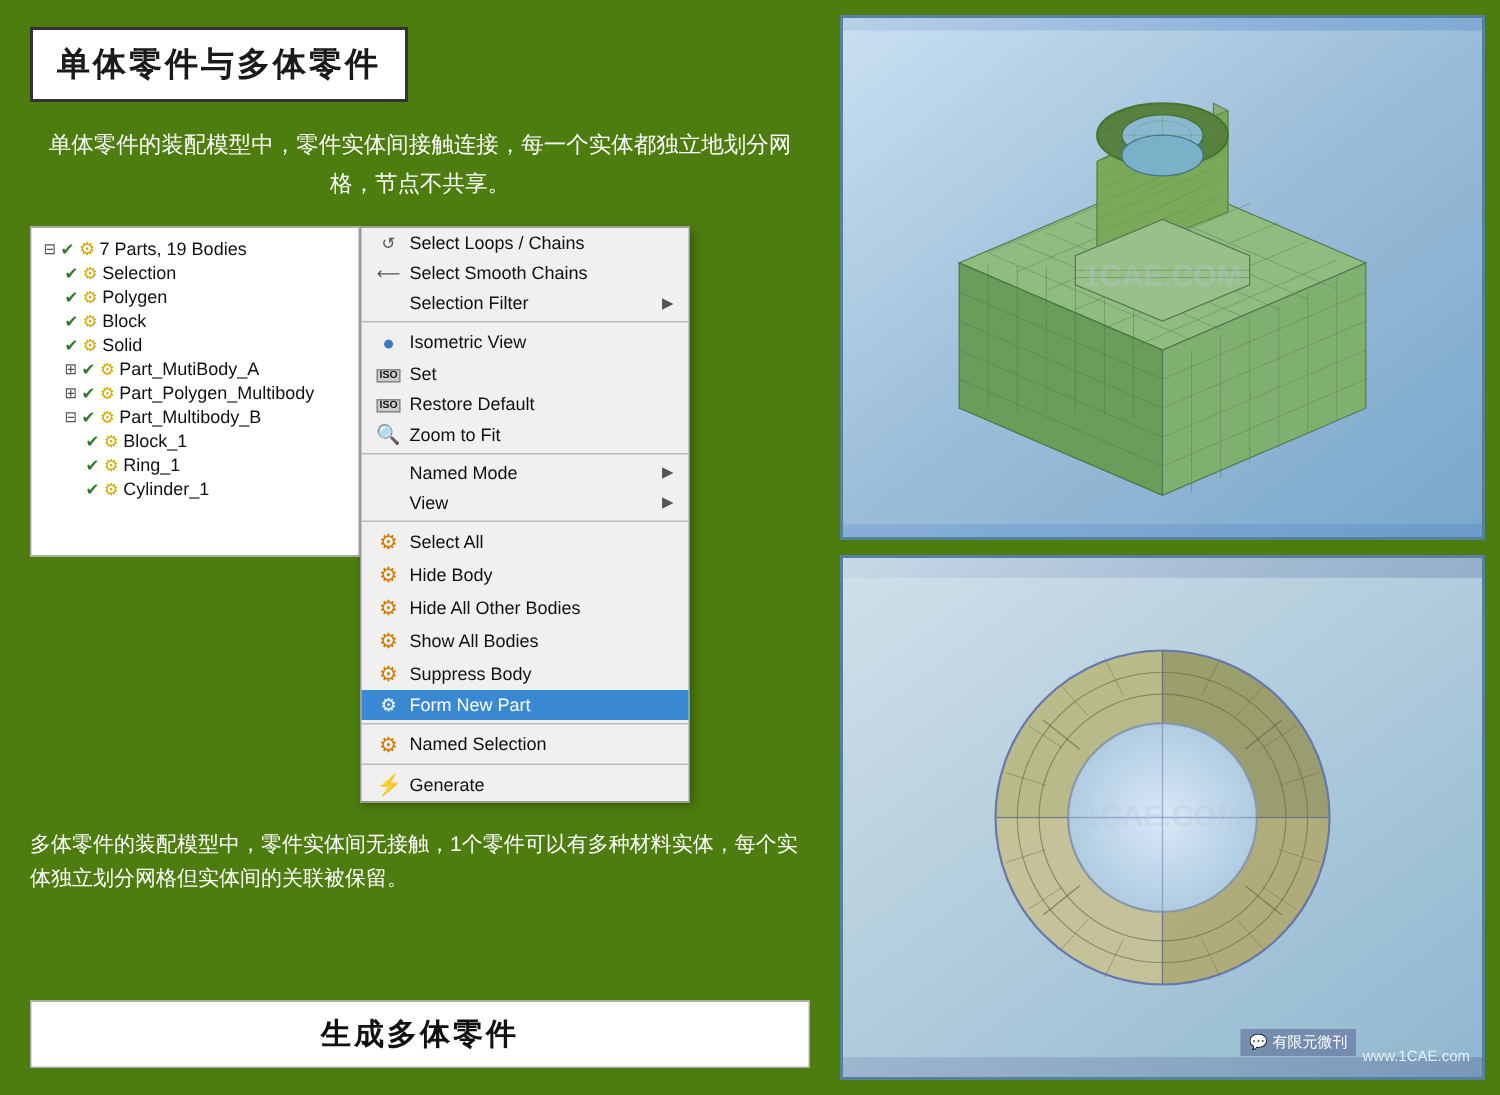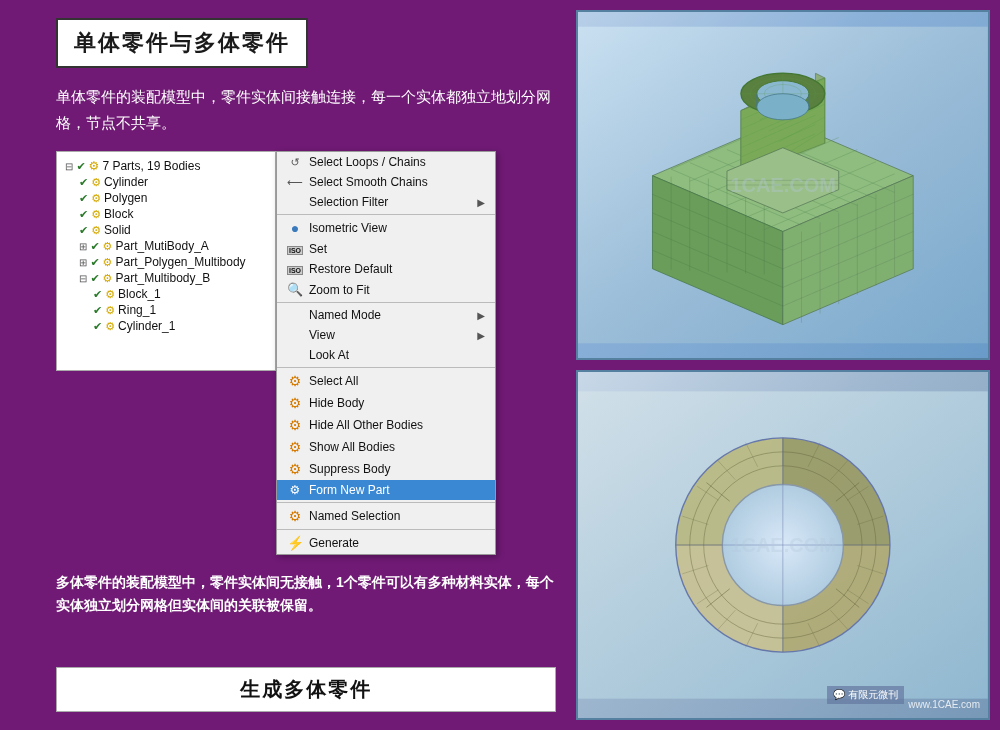--- a/index.html
+++ b/index.html
@@ -8,24 +8,23 @@
       height: 730px;
       background: #1a3a6b;
       font-family: Arial, sans-serif;
       overflow: hidden;
       position: relative;
     }
 
     .main-container {
       width: 1000px;
       height: 730px;
-      background: #701a75;
+      background: #4d7c0f;
       display: flex;
       position: relative;
-      padding-left: 36px;
     }
 
     
     .left-panel {
       width: 560px;
       height: 730px;
       padding: 18px 20px;
       display: flex;
       flex-direction: column;
       gap: 12px;
@@ -45,20 +44,21 @@
       color: #1a1a1a;
       letter-spacing: 2px;
     }
 
     
     .description-top {
       color: white;
       font-size: 15px;
       line-height: 1.7;
       padding: 4px 0;
+      text-align: center;
     }
 
     
     .tree-context-row {
       display: flex;
       gap: 0;
       align-items: flex-start;
     }
 
     
@@ -130,21 +130,20 @@
       font-size: 11px;
     }
 
     
     .description-bottom {
       color: white;
       font-size: 14px;
       line-height: 1.65;
       padding: 4px 0;
       flex: 1;
-      font-weight: bold;
     }
 
     
     .bottom-label {
       background: white;
       border: 1px solid #aaa;
       padding: 8px 0;
       text-align: center;
       font-size: 20px;
       font-weight: bold;
@@ -238,21 +237,21 @@
       <div class="tree-panel">
         <div class="tree-item">
           <span class="tree-expand">⊟</span>
           <span style="color:#2a7a2a; font-size:11px;">✔</span>
           <span style="color:#d4a800; font-size:12px;">⚙</span>
           <span>7 Parts, 19 Bodies</span>
         </div>
         <div class="tree-item tree-indent-1">
           <span class="icon-check">✔</span>
           <span class="icon-body">⚙</span>
-          <span>Cylinder</span>
+          <span>Selection</span>
         </div>
         <div class="tree-item tree-indent-1">
           <span class="icon-check">✔</span>
           <span class="icon-body">⚙</span>
           <span>Polygen</span>
         </div>
         <div class="tree-item tree-indent-1">
           <span class="icon-check">✔</span>
           <span class="icon-body">⚙</span>
           <span>Block</span>
@@ -346,24 +345,20 @@
           <span>Named Mode</span>
           <span class="ctx-arrow">▶</span>
         </div>
 
         <div class="ctx-item">
           <span class="ctx-icon"></span>
           <span>View</span>
           <span class="ctx-arrow">▶</span>
         </div>
 
-        <div class="ctx-item">
-          <span class="ctx-icon"></span>
-          <span>Look At</span>
-        </div>
         <div class="ctx-separator"></div>
 
         <div class="ctx-item">
           <span class="ctx-icon" style="color:#d47a00; font-size:14px;">⚙</span>
           <span>Select All</span>
         </div>
 
         <div class="ctx-item">
           <span class="ctx-icon" style="color:#d47a00; font-size:14px;">⚙</span>
           <span>Hide Body</span>

